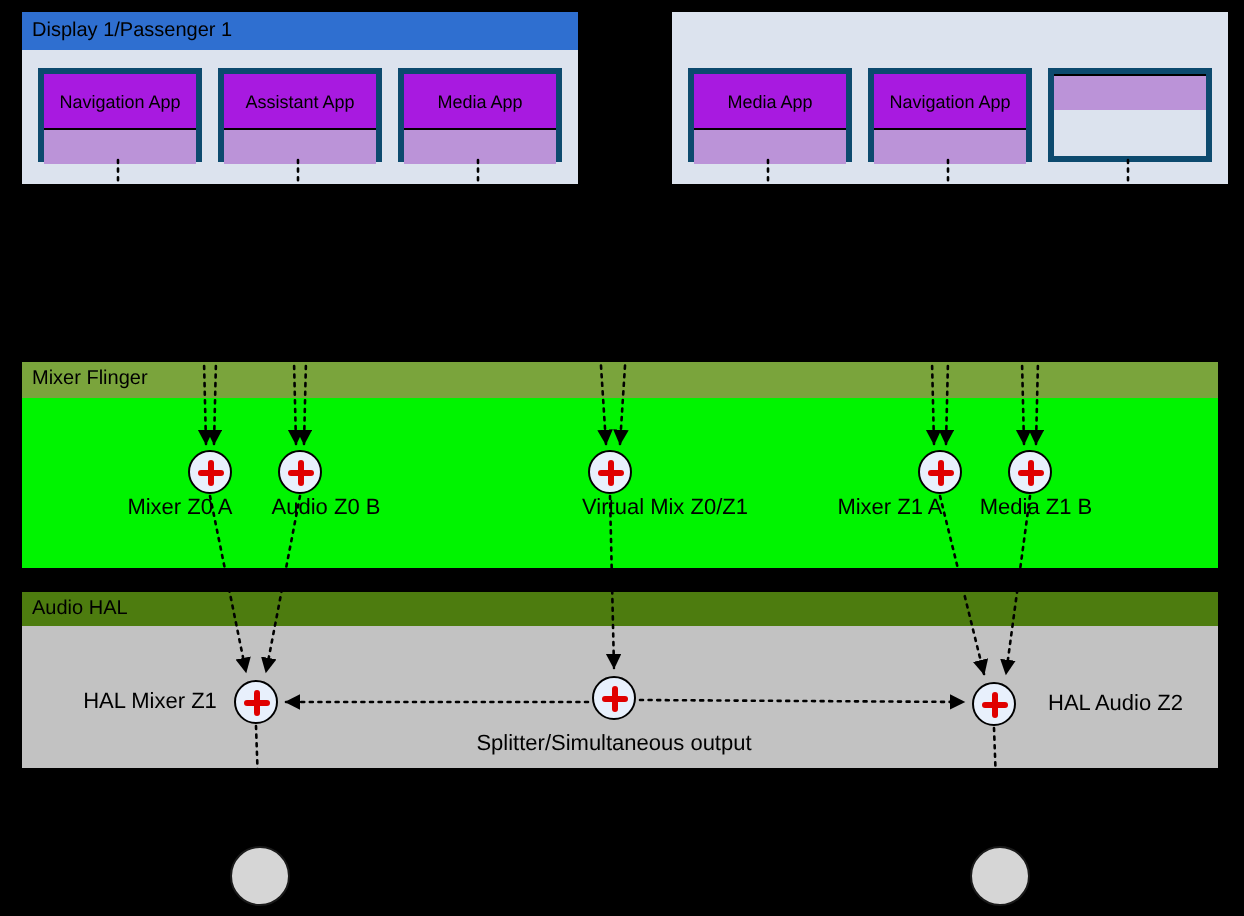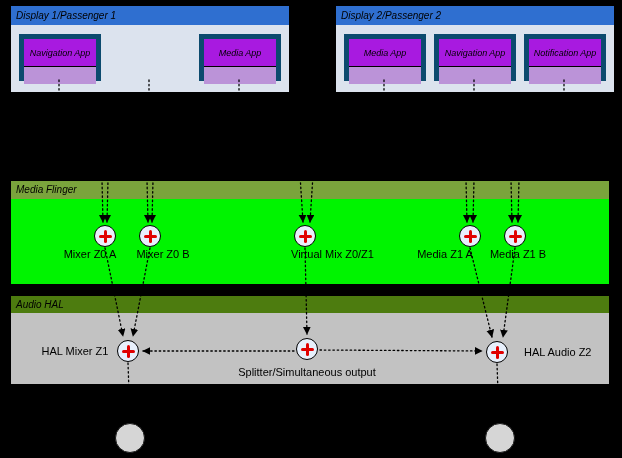--- a/index.html
+++ b/index.html
@@ -3,26 +3,26 @@
 <meta charset="utf-8">
 <style>
   html,body{margin:0;padding:0;background:#000;}
   .stage{
     position:relative;width:622px;height:458px;background:#000;overflow:hidden;
     font-family:"Liberation Sans", sans-serif;color:#000;
   }
   .stage *{box-sizing:border-box;}
 
   
-  .panel{position:absolute;border:1px solid #000;z-index:1;font-style:italic;}
+  .panel{position:absolute;border:1px solid #000;z-index:1;}
   .display{width:280px;height:88px;background:#dce3ee;}
   .panel-header{height:19px;line-height:19px;padding-left:5px;font-size:10px;color:#000;}
   .display-header{background:#2f6fd0;}
 
-  .app{position:absolute;top:28px;width:82px;height:47px;border:5px solid #0c4a6e;}
+  .app{position:absolute;top:28px;width:82px;height:47px;border:3px solid #0c4a6e;}
   .app-top{height:27px;background:#a81ae0;font-size:9px;display:flex;align-items:center;justify-content:center;text-align:center;}
   .app-bottom{height:18px;background:#bb93d8;border-top:1px solid #000;}
 
   .flinger{left:10px;top:180px;width:600px;height:105px;background:#00f400;}
   .flinger-header{background:#7aa43c;height:18px;line-height:18px;}
 
   .hal{left:10px;top:295px;width:600px;height:90px;background:#c2c2c2;}
   .hal-header{background:#4d7c0f;height:17px;line-height:17px;color:#000;}
 
   
@@ -45,44 +45,46 @@
 <body>
 
 <div class="stage">
 
   <div class="panel display" style="left:10px;top:5px">
     <div class="panel-header display-header">Display 1/Passenger 1</div>
     <div class="app" style="left:8px">
       <div class="app-top">Navigation App</div>
       <div class="app-bottom"></div>
     </div>
+    <div class="app" style="left:98px">
+      <div class="app-top">Assistant App</div>
+      <div class="app-bottom"></div>
+    </div>
     <div class="app" style="left:188px">
       <div class="app-top">Media App</div>
       <div class="app-bottom"></div>
     </div>
   </div>
 
   <div class="panel display" style="left:335px;top:5px">
-    <div class="panel-header display-header">Display 2/Passenger 2</div>
     <div class="app" style="left:8px">
       <div class="app-top">Media App</div>
       <div class="app-bottom"></div>
     </div>
     <div class="app" style="left:98px">
       <div class="app-top">Navigation App</div>
       <div class="app-bottom"></div>
     </div>
     <div class="app" style="left:188px">
-      <div class="app-top">Notification App</div>
       <div class="app-bottom"></div>
     </div>
   </div>
 
   <div class="panel flinger">
-    <div class="panel-header flinger-header">Media Flinger</div>
+    <div class="panel-header flinger-header">Mixer Flinger</div>
   </div>
 
   <div class="panel hal">
     <div class="panel-header hal-header">Audio HAL</div>
   </div>
 
   <div class="node" style="left:94px;top:225px">
       <span class="plus-h"></span>
       <span class="plus-v"></span>
     </div>
@@ -113,23 +115,23 @@
     </div>
   <div class="node" style="left:486px;top:341px">
       <span class="plus-h"></span>
       <span class="plus-v"></span>
     </div>
 
   <div class="speaker" style="left:115px;top:423px"></div>
   <div class="speaker" style="left:485px;top:423px"></div>
 
   <div class="lbl center" style="left:58px;top:248px;width:64px">Mixer Z0 A</div>
-  <div class="lbl center" style="left:131px;top:248px;width:64px">Mixer Z0 B</div>
+  <div class="lbl center" style="left:131px;top:248px;width:64px">Audio Z0 B</div>
   <div class="lbl center" style="left:285px;top:248px;width:95px">Virtual Mix Z0/Z1</div>
-  <div class="lbl center" style="left:413px;top:248px;width:64px">Media Z1 A</div>
+  <div class="lbl center" style="left:413px;top:248px;width:64px">Mixer Z1 A</div>
   <div class="lbl center" style="left:486px;top:248px;width:64px">Media Z1 B</div>
 
   <div class="lbl right" style="left:38px;top:345px;width:74px">HAL Mixer Z1</div>
   <div class="lbl center" style="left:232px;top:366px;width:150px">Splitter/Simultaneous output</div>
   <div class="lbl" style="left:524px;top:346px;width:90px">HAL Audio Z2</div>
 
   <svg class="wires" width="622" height="458">
     <defs>
       <marker id="ah" markerWidth="7" markerHeight="7" refX="5.5" refY="3" orient="auto">
         <path d="M0,0 L6,3 L0,6 Z" fill="#000"></path>

